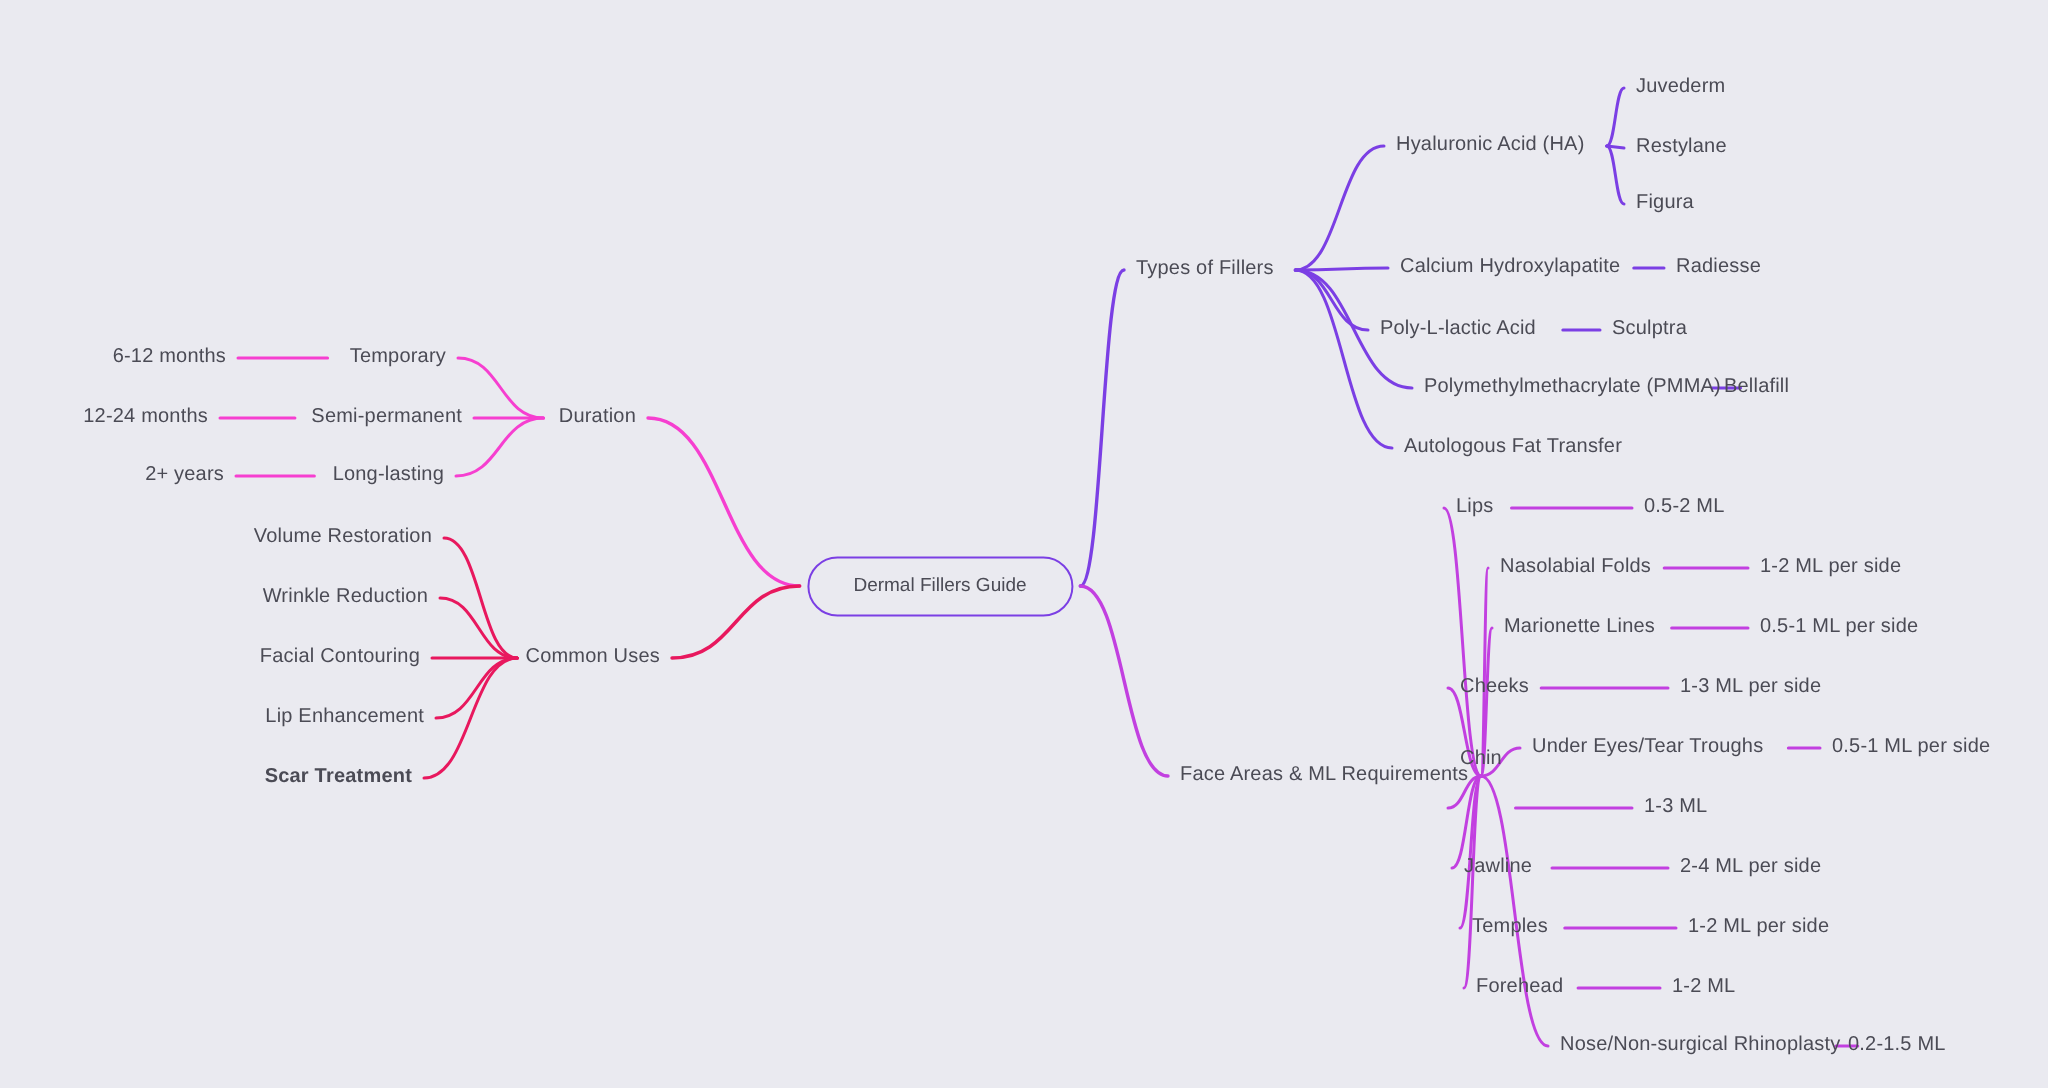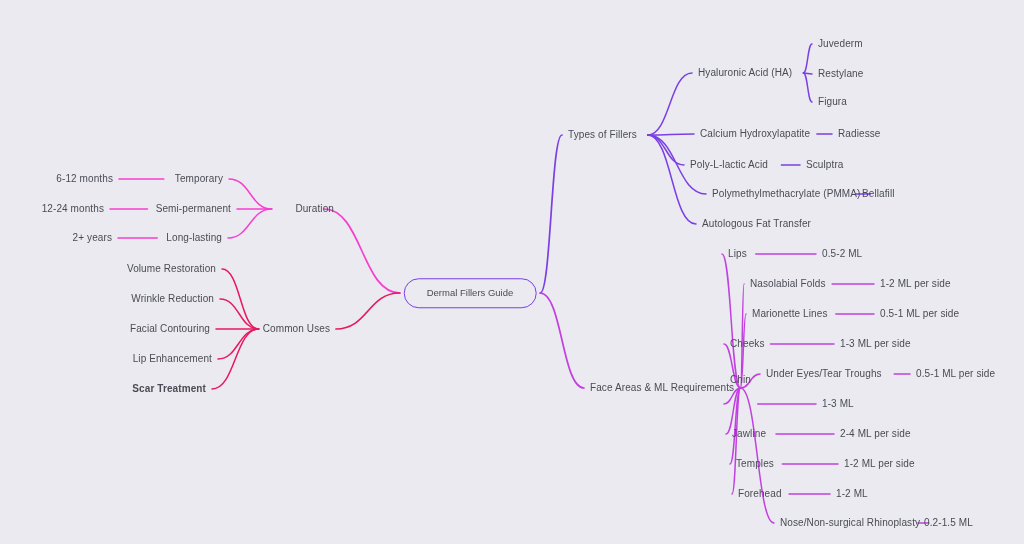--- a/index.html
+++ b/index.html
@@ -133,21 +133,21 @@
       <div class="node anchor-left" style="left: 730px; top: 380px;">Chin</div>
       <div class="node anchor-left" style="left: 822px; top: 404px;">1-3 ML</div>
       <div class="node anchor-left" style="left: 732px; top: 434px;">Jawline</div>
       <div class="node anchor-left" style="left: 840px; top: 434px;">2-4 ML per side</div>
       <div class="node anchor-left" style="left: 736px; top: 464px;">Temples</div>
       <div class="node anchor-left" style="left: 844px; top: 464px;">1-2 ML per side</div>
       <div class="node anchor-left" style="left: 738px; top: 494px; text-align: right;">Forehead</div>
       <div class="node anchor-left" style="left: 836px; top: 494px;">1-2 ML</div>
       <div class="node anchor-left" style="left: 780px; top: 523px;">Nose/Non-surgical Rhinoplasty</div>
       <div class="node anchor-left" style="left: 924px; top: 523px;">0.2-1.5 ML</div>
-      <div class="node anchor-right" style="left: 334px; top: 209px;">Duration</div>
+      <div class="node anchor-right" style="left: 318px; top: 209px;">Duration</div>
       <div class="node anchor-right" style="left: 223px; top: 179px;">Temporary</div>
       <div class="node anchor-right" style="left: 113px; top: 179px;">6-12 months</div>
       <div class="node anchor-right" style="left: 231px; top: 209px;">Semi-permanent</div>
       <div class="node anchor-right" style="left: 104px; top: 209px;">12-24 months</div>
       <div class="node anchor-right" style="left: 222px; top: 238px;">Long-lasting</div>
       <div class="node anchor-right" style="left: 112px; top: 238px;">2+ years</div>
       <div class="node anchor-right" style="left: 330px; top: 329px;">Common Uses</div>
       <div class="node anchor-right" style="left: 216px; top: 269px;">Volume Restoration</div>
       <div class="node anchor-right" style="left: 214px; top: 299px;">Wrinkle Reduction</div>
       <div class="node anchor-right" style="left: 210px; top: 329px;">Facial Contouring</div>

